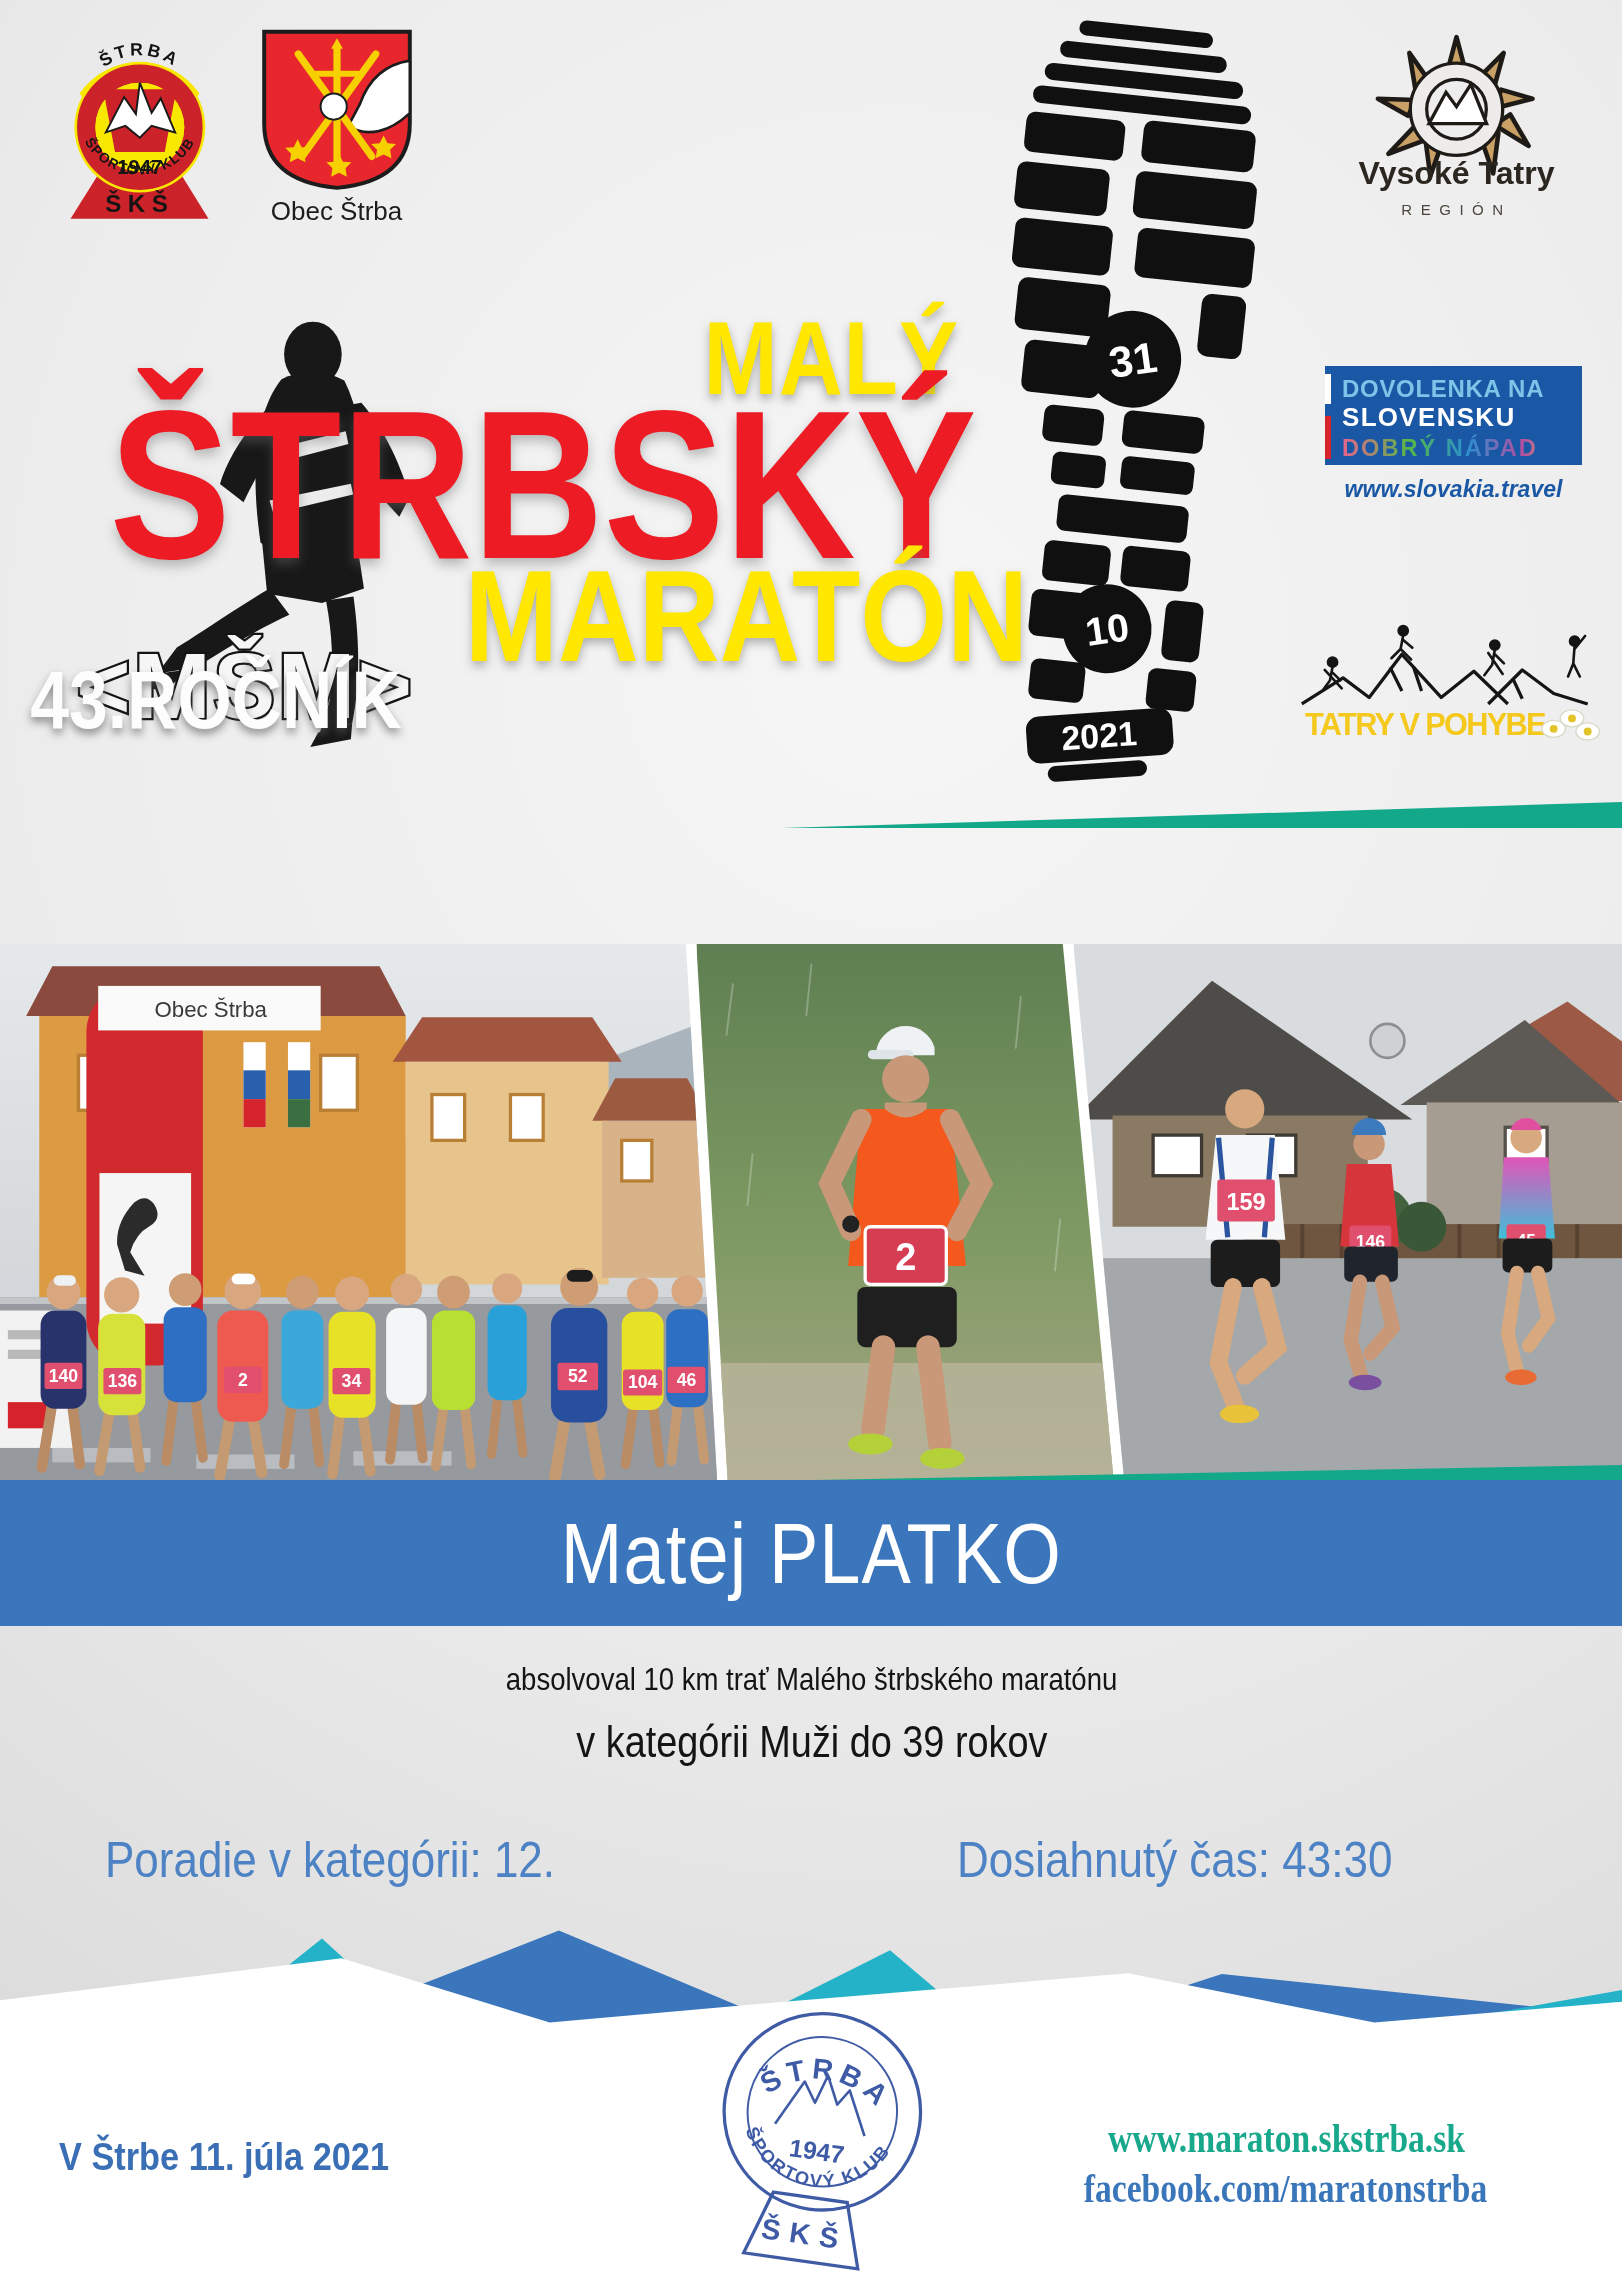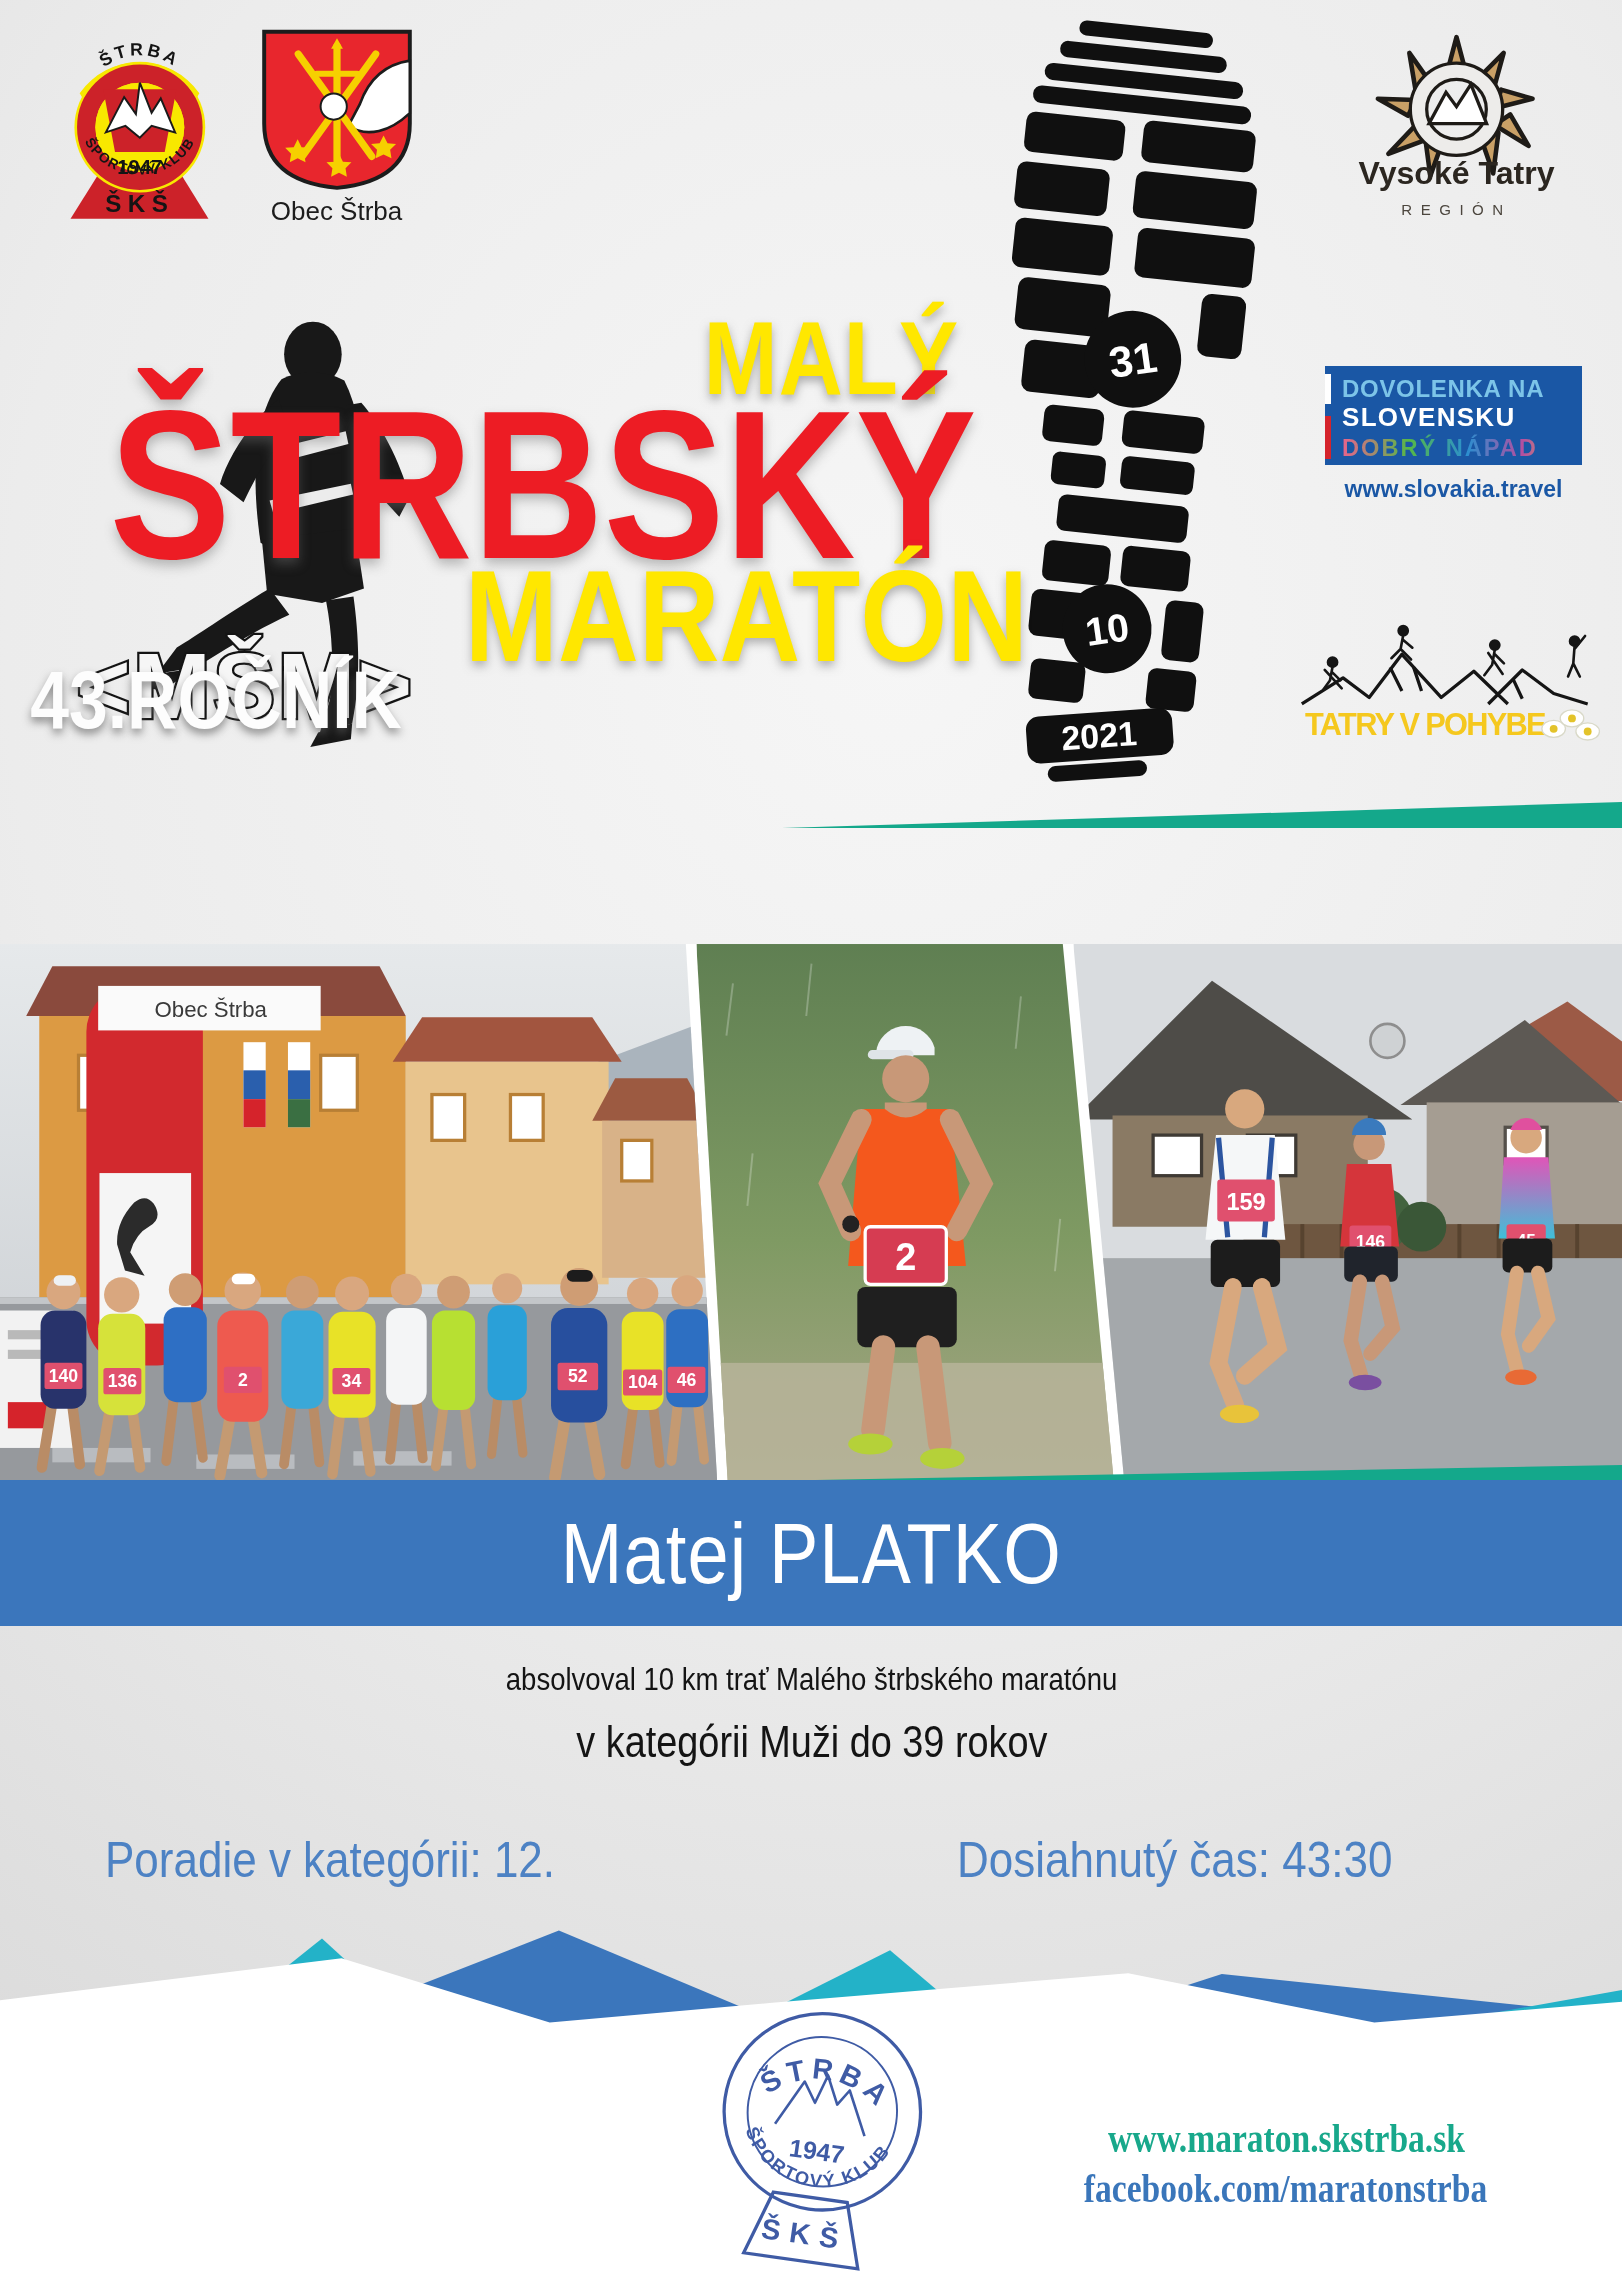--- a/index.html
+++ b/index.html
@@ -56,21 +56,21 @@
   .vt{left:1332px;top:27.5px;width:249px;height:226px;}
   .dovolenka{left:1325px;top:366px;width:257px;}
   .dov-box{position:relative;background:#1a57a5;height:99px;padding:9.2px 0 0 17px;box-sizing:border-box;}
   .dov-box .bar-w{position:absolute;left:0;top:7.9px;width:5.9px;height:30px;background:#fff;}
   .dov-box .bar-r{position:absolute;left:0;bottom:6.5px;width:5.9px;height:43px;background:#d5232b;}
   .dov-l1{font-size:24px;font-weight:bold;color:#7cc4e8;letter-spacing:0.7px;line-height:1.15;}
   .dov-l2{font-size:26px;font-weight:bold;color:#ffffff;letter-spacing:1.3px;line-height:1.15;}
   .dov-l3{font-size:23.6px;font-weight:bold;line-height:1.3;
           background:linear-gradient(90deg,#e8638c 0%,#55b847 28%,#2b8fd0 52%,#b44fa0 75%,#d8d23c 100%);
           -webkit-background-clip:text;background-clip:text;color:transparent;letter-spacing:2px;}
-  .dov-url{margin-top:10.5px;text-align:center;font-size:23px;font-weight:bold;color:#1a57a5;}
+  .dov-url{margin-top:10.5px;text-align:center;font-size:23px;font-weight:bold;color:#1a57a5;font-style:italic;}
   .tvp{left:1292px;top:607px;width:314px;height:141px;}
 
   
   .mountains{left:0;top:1924px;width:1623px;height:115px;z-index:2;}
   .footer-bg{left:0;top:2035px;width:1623px;height:260px;background:#ffffff;z-index:1;}
   .stamp{left:645px;top:2008px;width:347px;height:262px;transform:rotate(8deg);opacity:.92;z-index:3;}
   .f-date{left:59px;top:2135px;width:458px;font-size:39px;font-weight:bold;color:#3a6fb5;z-index:3;}
   .f-links{left:949px;top:2114px;width:674px;text-align:center;z-index:3;line-height:1.28;font-family:Liberation Serif, serif;}
   .f-web{font-size:39px;font-weight:bold;color:#18a88b;}
   .f-fb{font-size:39px;font-weight:bold;color:#3a76ba;}
@@ -547,19 +547,20 @@
         <textPath href="#stp-top" startOffset="50%" text-anchor="middle">ŠTRBA</textPath>
       </text>
       <text x="265" y="232" text-anchor="middle" font-size="38" font-weight="bold">1947</text>
       <text font-size="28" font-weight="bold" letter-spacing="3">
         <textPath href="#stp-bot" startOffset="50%" text-anchor="middle">ŠPORTOVÝ KLUB</textPath>
       </text>
       <text x="264" y="362" text-anchor="middle" font-size="44" font-weight="bold" letter-spacing="14">ŠKŠ</text>
     </g>
   </svg>
 
+  <div class="abs f-date"><span class="condL">V Štrbe 11. júla 2021</span></div>
   <div class="abs f-links">
     <div class="f-web"><span class="cond">www.maraton.skstrba.sk</span></div>
     <div class="f-fb"><span class="cond">facebook.com/maratonstrba</span></div>
   </div>
 
 </div>
 
 
 </body></html>

